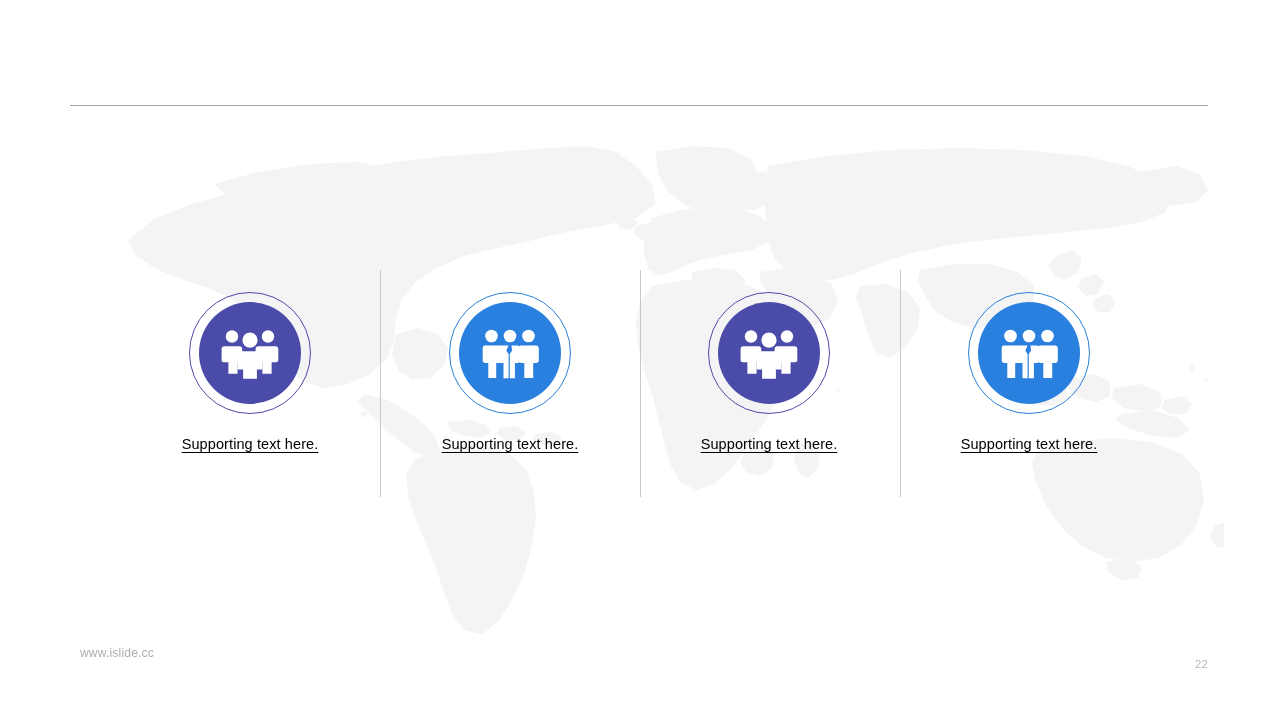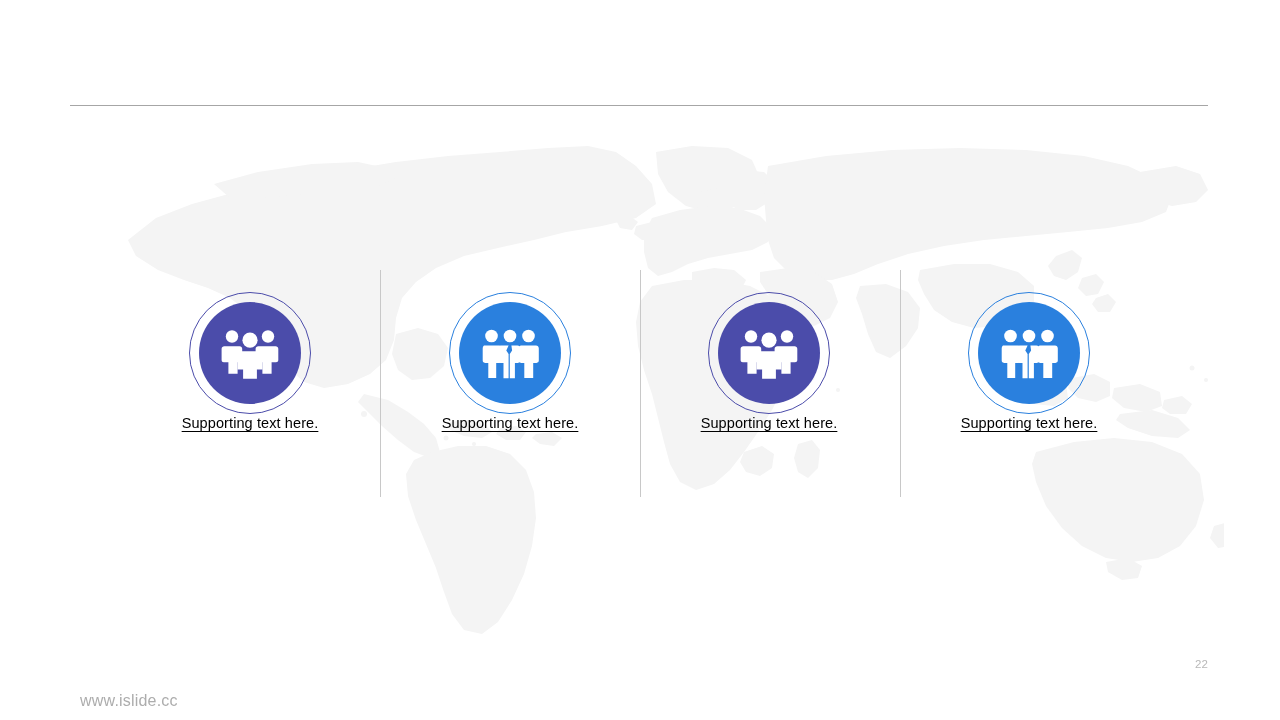--- a/index.html
+++ b/index.html
@@ -99,35 +99,36 @@
     z-index: 2;
   }
   .badge .glyph svg {
     display: block;
     width: 60px;
     height: 52px;
   }
 
   
   .caption {
+    margin-top: 21px;
     font-size: 14.5px;
     line-height: 18px;
     color: #000000;
     text-decoration: underline;
     text-underline-offset: 3px;
     white-space: nowrap;
     letter-spacing: 0.1px;
   }
 
   
   #footer-url {
     position: absolute;
     left: 80px;
-    top: 692px;
-    font-size: 16px;
+    top: 646px;
+    font-size: 12px;
     color: #adadad;
     letter-spacing: 0.2px;
   }
   #footer-page {
     position: absolute;
     left: 1184px;
     top: 658px;
     font-size: 11.5px;
     color: #b8b8b8;
     letter-spacing: 0.2px;

